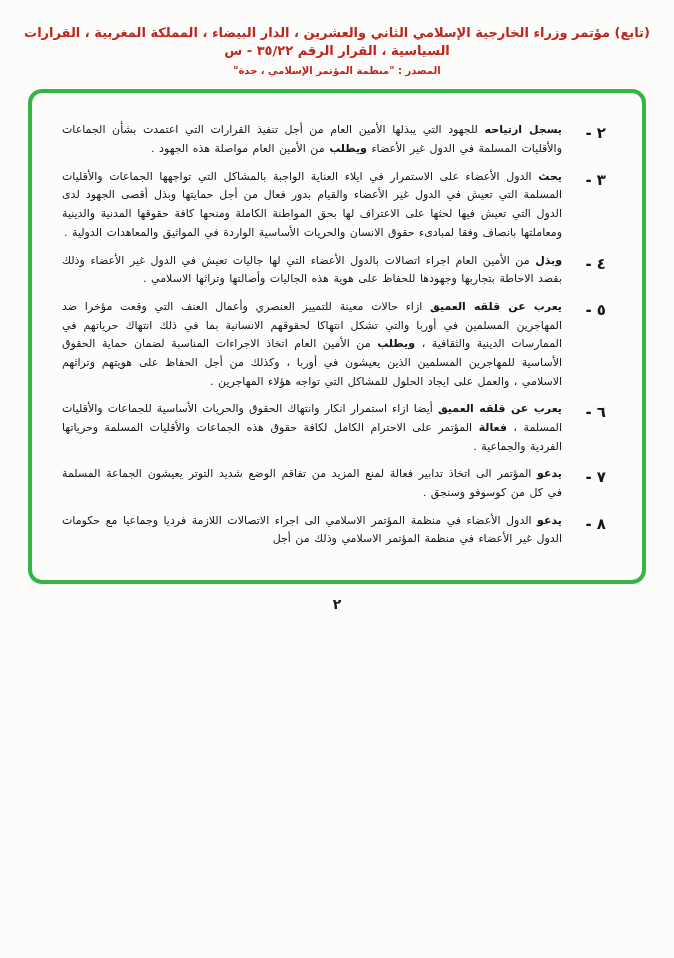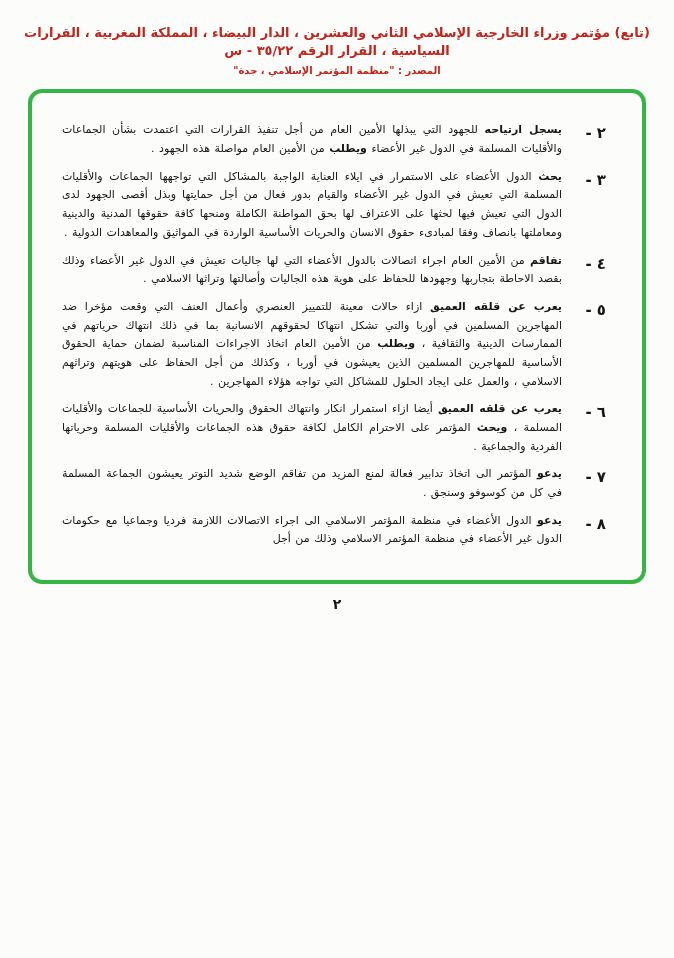--- a/index.html
+++ b/index.html
@@ -92,31 +92,31 @@
       <span class="item-text"><span class="seg-bold">يسجل ارتياحه</span><span> للجهود التي يبذلها الأمين العام من أجل تنفيذ القرارات التي اعتمدت بشأن الجماعات والأقليات المسلمة في الدول غير الأعضاء </span><span class="seg-bold">ويطلب</span><span> من الأمين العام مواصلة هذه الجهود .</span></span>
     </div>
 
     <div class="item">
       <span class="item-num">٣ -</span>
       <span class="item-text"><span class="seg-bold">يحث</span><span> الدول الأعضاء على الاستمرار في ايلاء العناية الواجبة بالمشاكل التي تواجهها الجماعات والأقليات المسلمة التي تعيش في الدول غير الأعضاء والقيام بدور فعال من أجل حمايتها وبذل أقصى الجهود لدى الدول التي تعيش فيها لحثها على الاعتراف لها بحق المواطنة الكاملة ومنحها كافة حقوقها المدنية والدينية ومعاملتها بانصاف وفقا لمبادىء حقوق الانسان والحريات الأساسية الواردة في المواثيق والمعاهدات الدولية .</span></span>
     </div>
 
     <div class="item">
       <span class="item-num">٤ -</span>
-      <span class="item-text"><span class="seg-bold">تفاقم</span><span> من الأمين العام اجراء اتصالات بالدول الأعضاء التي لها جاليات تعيش في الدول غير الأعضاء وذلك بقصد الاحاطة بتجاربها وجهودها للحفاظ على هوية هذه الجاليات وأصالتها وتراثها الاسلامي .</span></span>
+      <span class="item-text"><span class="seg-bold">وبذل</span><span> من الأمين العام اجراء اتصالات بالدول الأعضاء التي لها جاليات تعيش في الدول غير الأعضاء وذلك بقصد الاحاطة بتجاربها وجهودها للحفاظ على هوية هذه الجاليات وأصالتها وتراثها الاسلامي .</span></span>
     </div>
 
     <div class="item">
       <span class="item-num">٥ -</span>
       <span class="item-text"><span class="seg-bold">يعرب عن قلقه العميق</span><span> ازاء حالات معينة للتمييز العنصري وأعمال العنف التي وقعت مؤخرا ضد المهاجرين المسلمين في أوربا والتي تشكل انتهاكا لحقوقهم الانسانية بما في ذلك انتهاك حرياتهم في الممارسات الدينية والثقافية ، </span><span class="seg-bold">ويطلب</span><span> من الأمين العام اتخاذ الاجراءات المناسبة لضمان حماية الحقوق الأساسية للمهاجرين المسلمين الذين يعيشون في أوربا ، وكذلك من أجل الحفاظ على هويتهم وتراثهم الاسلامي ، والعمل على ايجاد الحلول للمشاكل التي تواجه هؤلاء المهاجرين .</span></span>
     </div>
 
     <div class="item">
       <span class="item-num">٦ -</span>
-      <span class="item-text"><span class="seg-bold">يعرب عن قلقه العميق</span><span> أيضا ازاء استمرار انكار وانتهاك الحقوق والحريات الأساسية للجماعات والأقليات المسلمة ، </span><span class="seg-bold">ويحث</span><span> المؤتمر على الاحترام الكامل لكافة حقوق هذه الجماعات والأقليات المسلمة وحرياتها الفردية والجماعية .</span></span>
+      <span class="item-text"><span class="seg-bold">يعرب عن قلقه العميق</span><span> أيضا ازاء استمرار انكار وانتهاك الحقوق والحريات الأساسية للجماعات والأقليات المسلمة ، </span><span class="seg-bold">فعالة</span><span> المؤتمر على الاحترام الكامل لكافة حقوق هذه الجماعات والأقليات المسلمة وحرياتها الفردية والجماعية .</span></span>
     </div>
 
     <div class="item">
       <span class="item-num">٧ -</span>
       <span class="item-text"><span class="seg-bold">يدعو</span><span> المؤتمر الى اتخاذ تدابير فعالة لمنع المزيد من تفاقم الوضع شديد التوتر يعيشون الجماعة المسلمة في كل من كوسوفو وسنجق .</span></span>
     </div>
 
     <div class="item">
       <span class="item-num">٨ -</span>
       <span class="item-text"><span class="seg-bold">يدعو</span><span> الدول الأعضاء في منظمة المؤتمر الاسلامي الى اجراء الاتصالات اللازمة فرديا وجماعيا مع حكومات الدول غير الأعضاء في منظمة المؤتمر الاسلامي وذلك من أجل</span></span>

